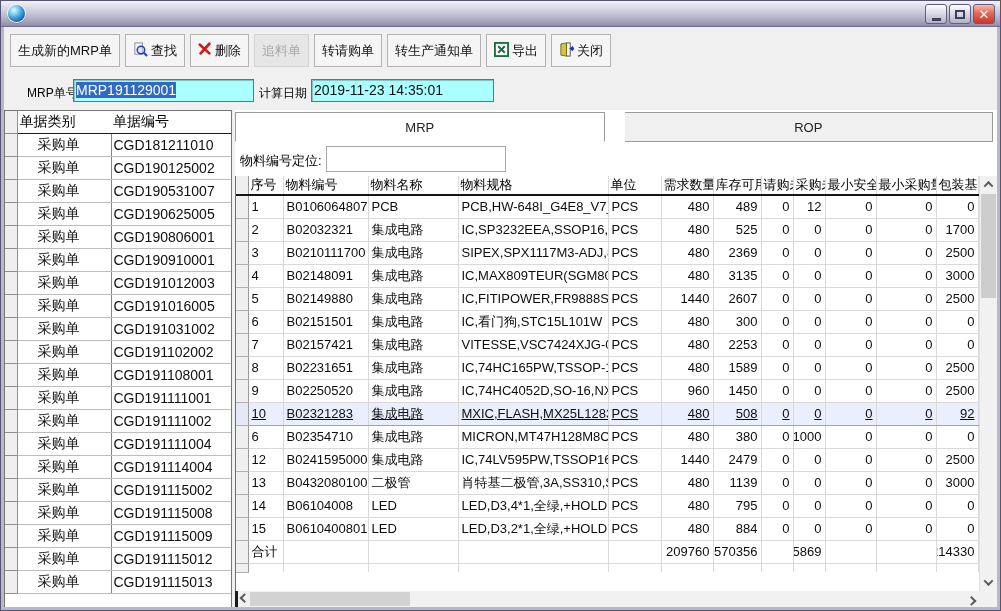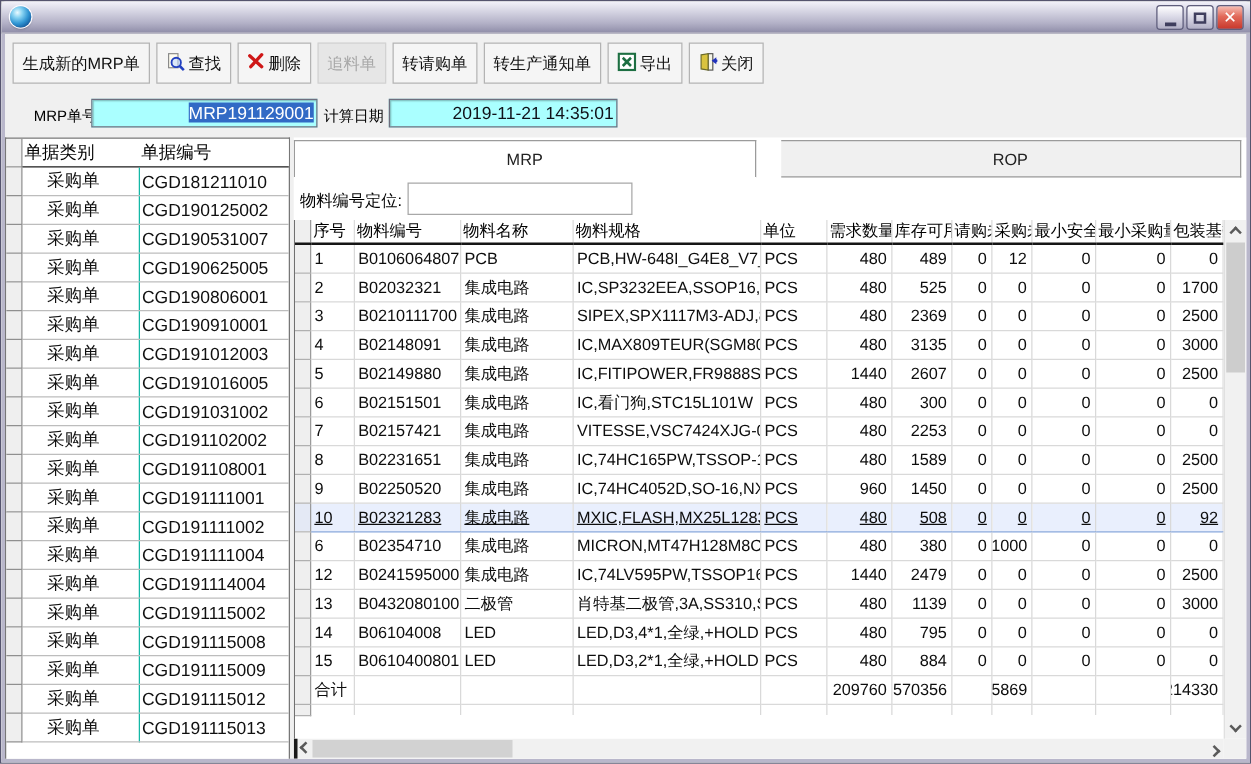--- a/index.html
+++ b/index.html
@@ -38,21 +38,21 @@
     font-size:13px; color:#111; display:flex; align-items:center; gap:3px; cursor:pointer;
     white-space:nowrap; }
   .tbtn.disabled { background:#e6e6e6; border-color:#d2d2d2; color:#a8a8a8; cursor:default; }
   .tbtn svg { flex:none; }
 
   
   .formrow { position:absolute; top:48px; left:12px; right:0; height:35px; font-size:12px;padding-left:39px; }
   .flabel { position:absolute; top:10px; color:#000; }
   .cyanbox { position:absolute; top:4px; height:23px; background:#aaffff;
     border:1px solid #6e6e7e; box-shadow:inset 1px 1px 1px rgba(0,0,0,.25);
-    font-size:14px; line-height:21px; padding:0 2px; color:#101018; white-space:nowrap; overflow:hidden;text-align:right; }
+    font-size:14px; line-height:21px; padding:0 2px; color:#101018; white-space:nowrap; overflow:hidden; }
   .seltext { background:#316ac5; color:#fff; }
 
   
   .leftpanel { position:absolute; top:83px; left:0; width:228px; bottom:0;
     background:#fff; border:1px solid #777; border-bottom:none; overflow:hidden; }
   table.ltable { border-collapse:collapse; table-layout:fixed; width:227px; font-size:14px; }
   .ltable th { height:22px; font-weight:normal; text-align:left; padding:0 2px;
     border-bottom:1px solid #1c1c1c; white-space:nowrap; overflow:hidden; background:#fff; }
   .ltable td { height:23px; padding:0 2px; border-bottom:1px solid #bdbdbd;
     white-space:nowrap; overflow:hidden; color:#101010; }
@@ -179,21 +179,21 @@
       </button>
     </div>
 
     <div class="formrow">
       <span class="flabel" style="left:11px">MRP单号</span>
       <div class="cyanbox" style="left:57px;width:181px">
         <span class="seltext">MRP191129001</span>
       </div>
       <span class="flabel" style="left:243px">计算日期</span>
       <div class="cyanbox" style="left:295px;width:183px">
-        <span>2019-11-21 14:35:01</span>
+        <span>2019-11-23 14:35:01</span>
       </div>
     </div>
 
     <div class="leftpanel">
       <table class="ltable">
         <colgroup>
             <col style="width:12px">
             <col style="width:94px">
             <col style="width:121px">
           </colgroup>

